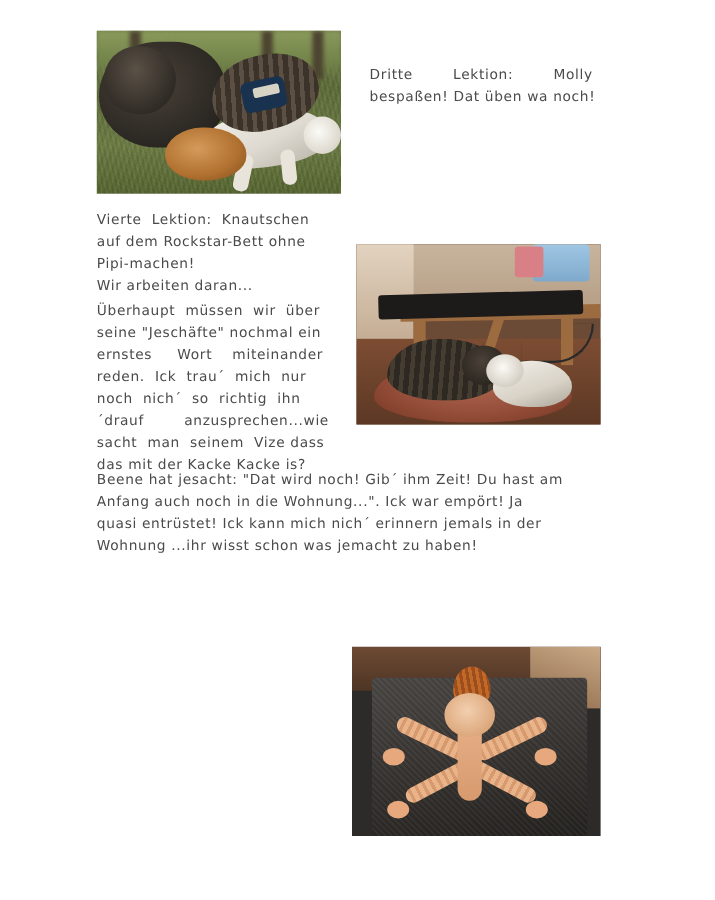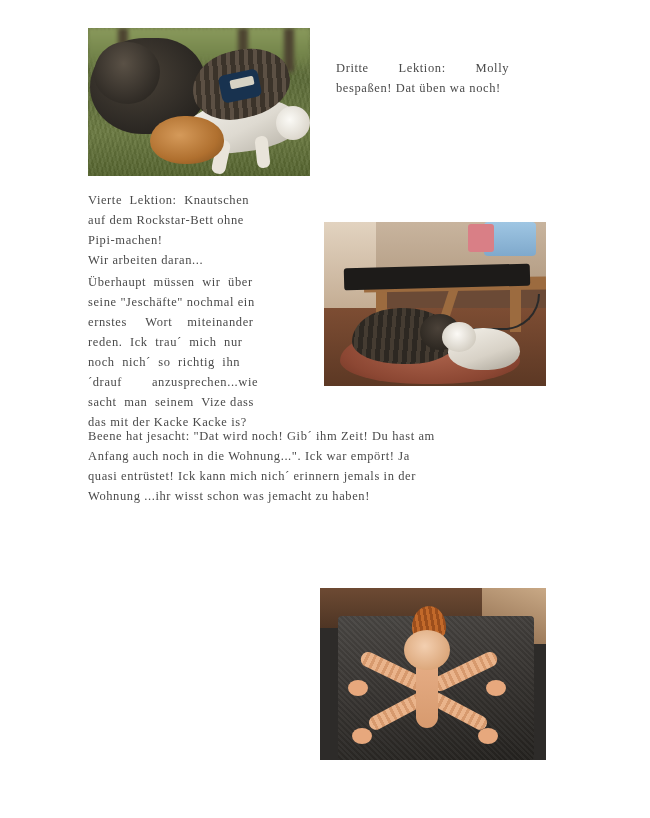--- a/index.html
+++ b/index.html
@@ -24,21 +24,20 @@
     font-family: "DejaVu Sans", sans-serif;
     font-size: 12.5px;
     line-height: 20px;
     color: #4a4a4a;
     letter-spacing: 0.6px;
     text-align: justify;
     white-space: pre-wrap;
   }
   .block {
     position: absolute;
-    font-family: Liberation Serif, serif;
   }
 
   
   #photo-dogs-grass {
     left: 88px;
     top: 28px;
     width: 222px;
     height: 148px;
     overflow: hidden;
     background: #5d6b3a;

